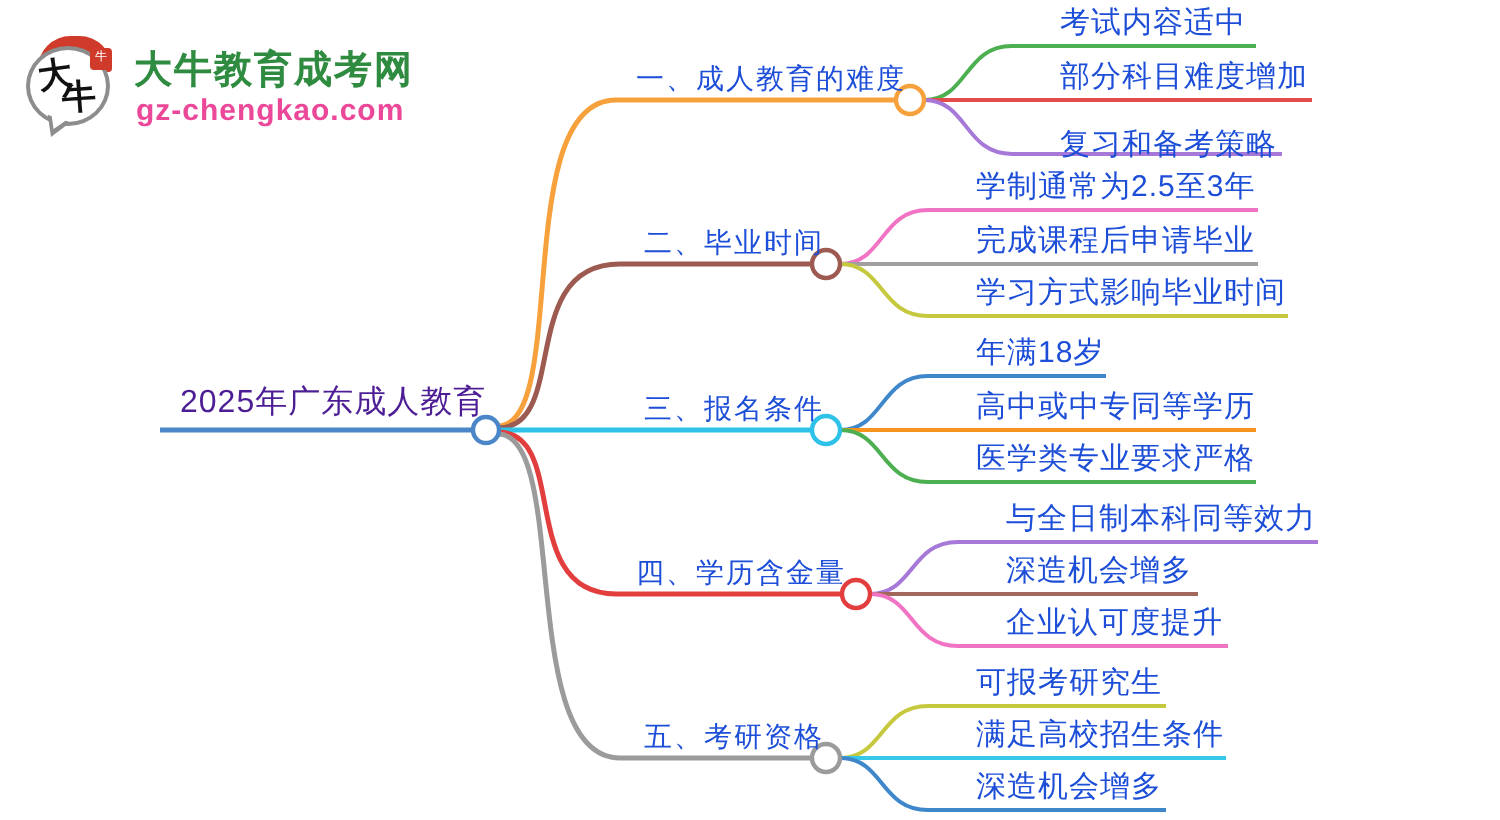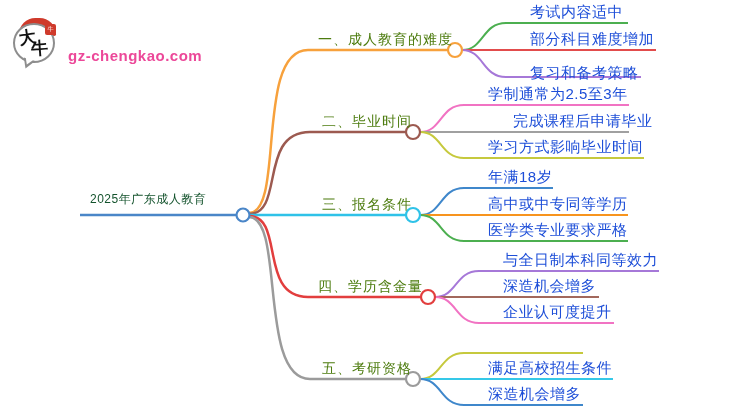--- a/index.html
+++ b/index.html
@@ -4,22 +4,22 @@
 <style>
   html,body{margin:0;padding:0;}
   body{
     width:750px;height:410px;position:relative;overflow:hidden;
     background:#ffffff;
     font-family:"Liberation Sans","DejaVu Sans",sans-serif;
   }
   .stage{position:absolute;inset:0;width:750px;height:410px;}
   svg.wires{position:absolute;left:0;top:0;}
   .txt{position:absolute;color:#5f5f5f;white-space:nowrap;line-height:1.2;}
-  .root-label{font-size:12px;color:#14532d;letter-spacing:0.5px;}
-  .branch-label{font-size:14px;color:#4d7c0f;letter-spacing:1px;}
+  .root-label{font-size:16px;color:#4c1d95;letter-spacing:0.5px;}
+  .branch-label{font-size:14px;color:#1d4ed8;letter-spacing:1px;}
   .leaf-label{font-size:15px;color:#1d4ed8;letter-spacing:0.5px;}
   
   .logo{position:absolute;left:12px;top:16px;width:230px;height:52px;}
   .logo-mark{position:absolute;left:0;top:2px;width:48px;height:50px;}
   .logo-cap{position:absolute;left:7px;top:0;width:37px;height:18px;border-radius:19px 19px 2px 2px;}
   .logo-bubble{position:absolute;left:1px;top:5px;width:38px;height:36px;background:#fff;
       border:2px solid #8d8d8d;border-radius:50%;}
   .logo-tail{position:absolute;left:10px;top:41px;width:0;height:0;
       border-left:5px solid transparent;border-right:7px solid transparent;
       border-top:10px solid #8d8d8d;transform:rotate(18deg);}
@@ -85,43 +85,45 @@
   <div class="logo">
     <div class="logo-mark">
       <div class="logo-cap" style="background: rgb(207, 58, 43);"></div>
       <div class="logo-bubble"></div>
       <div class="logo-tail"></div>
       <div class="logo-tail-fill"></div>
       <span class="logo-char c1">大</span>
       <span class="logo-char c2">牛</span>
       <div class="logo-seal" style="background: rgb(207, 58, 43);">牛</div>
     </div>
+    <div class="logo-title" style="color: rgb(46, 139, 63);">大牛教育成考网</div>
     <div class="logo-domain" style="color: #ec4899;">gz-chengkao.com</div>
   </div>
 
   <div class="txt root-label" style="left:90px;top:192px;">2025年广东成人教育</div>
 
   <div class="txt branch-label" style="left:318px;top:31px;">一、成人教育的难度</div>
   <div class="txt branch-label" style="left:322px;top:113px;">二、毕业时间</div>
   <div class="txt branch-label" style="left:322px;top:196px;">三、报名条件</div>
   <div class="txt branch-label" style="left:318px;top:278px;">四、学历含金量</div>
   <div class="txt branch-label" style="left:322px;top:360px;">五、考研资格</div>
 
   <div class="txt leaf-label" style="left:530px;top:3px;">考试内容适中</div>
   <div class="txt leaf-label" style="left:530px;top:30px;">部分科目难度增加</div>
   <div class="txt leaf-label" style="left:530px;top:64px;">复习和备考策略</div>
 
   <div class="txt leaf-label" style="left:488px;top:85px;">学制通常为2.5至3年</div>
-  <div class="txt leaf-label" style="left:488px;top:112px;margin-left:25px;">完成课程后申请毕业</div>
+  <div class="txt leaf-label" style="left:488px;top:112px;">完成课程后申请毕业</div>
   <div class="txt leaf-label" style="left:488px;top:138px;">学习方式影响毕业时间</div>
 
   <div class="txt leaf-label" style="left:488px;top:168px;">年满18岁</div>
   <div class="txt leaf-label" style="left:488px;top:195px;">高中或中专同等学历</div>
   <div class="txt leaf-label" style="left:488px;top:221px;">医学类专业要求严格</div>
 
   <div class="txt leaf-label" style="left:503px;top:251px;">与全日制本科同等效力</div>
   <div class="txt leaf-label" style="left:503px;top:277px;">深造机会增多</div>
   <div class="txt leaf-label" style="left:503px;top:303px;">企业认可度提升</div>
 
+  <div class="txt leaf-label" style="left:488px;top:333px;">可报考研究生</div>
   <div class="txt leaf-label" style="left:488px;top:359px;">满足高校招生条件</div>
   <div class="txt leaf-label" style="left:488px;top:385px;">深造机会增多</div>
 
 </div>
 
 </body></html>

